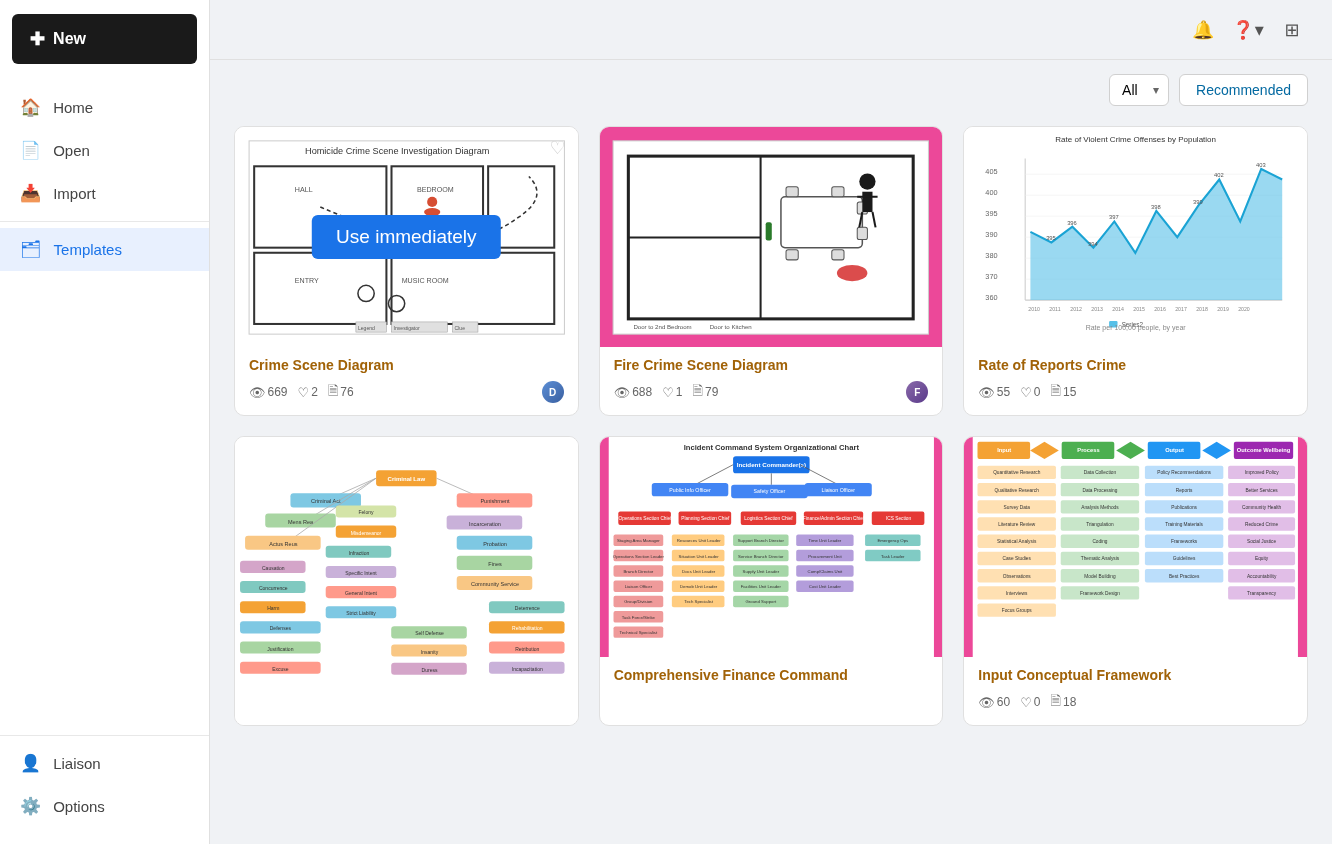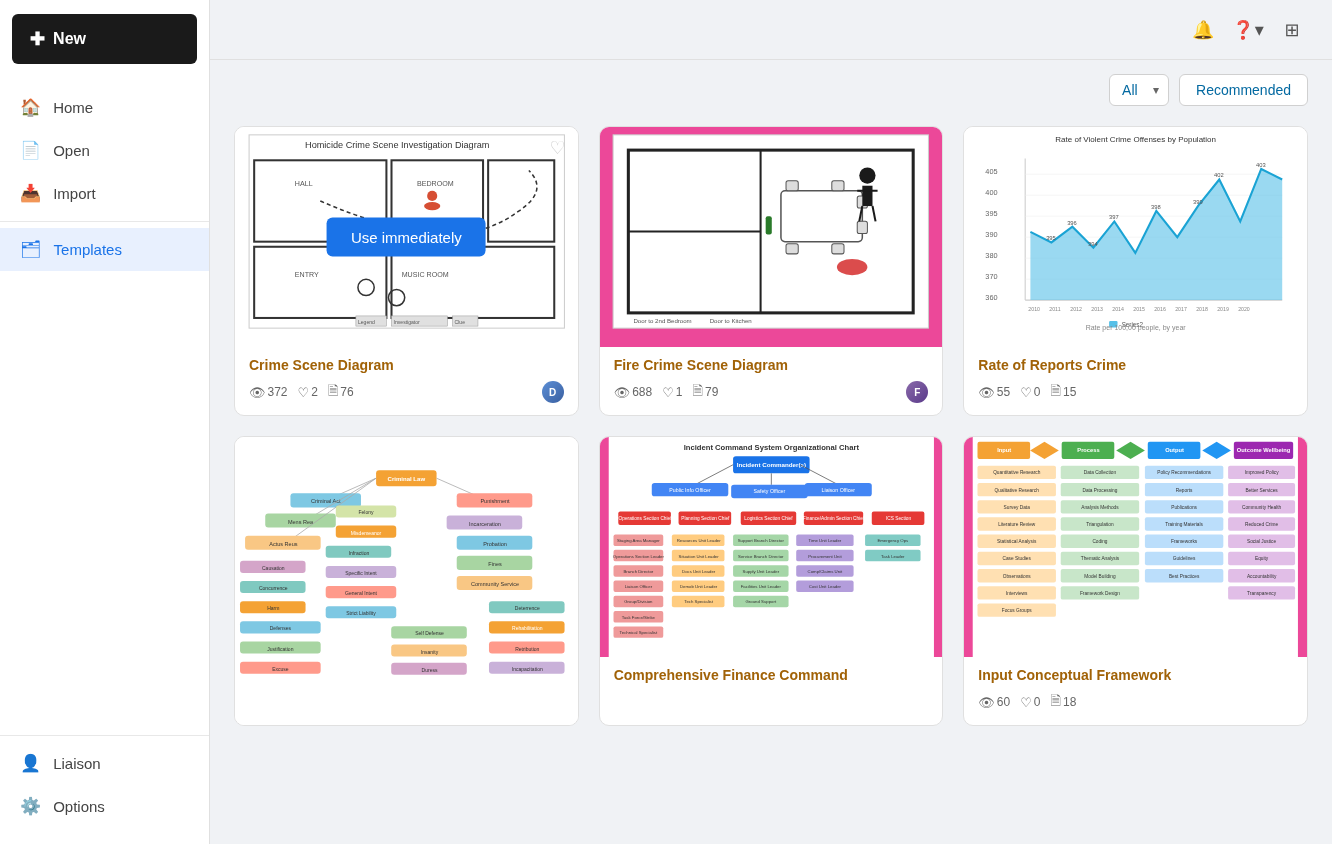--- a/index.html
+++ b/index.html
@@ -85,21 +85,21 @@
       padding: 14px 24px 10px;
       gap: 10px;
       background: #f0f2f5;
     }
     .filter-select {
       background: #fff;
       border: 1px solid #d0d0d0;
       border-radius: 6px;
       padding: 7px 30px 7px 12px;
       font-size: 14px;
-      color: #0369a1;
+      color: #000000;
       cursor: pointer;
       appearance: none;
       -webkit-appearance: none;
       position: relative;
     }
     .filter-select-wrap {
       position: relative;
       display: inline-block;
     }
     .filter-select-wrap::after {
@@ -150,35 +150,35 @@
       align-items: center;
       justify-content: center;
       position: relative;
       overflow: hidden;
     }
 
     .card-thumb-inner {
       width: 100%;
       height: 100%;
       display: flex;
-      align-items: flex-start;
+      align-items: center;
       justify-content: center;
     }
 
     .use-immediately-btn {
       position: absolute;
       bottom: 50%;
       left: 50%;
       transform: translate(-50%, 50%);
       background: #1a73e8;
       color: #fff;
       border: none;
       border-radius: 6px;
       padding: 11px 24px;
-      font-size: 15px;
+      font-size: 19px;
       font-weight: 500;
       cursor: pointer;
       white-space: nowrap;
       z-index: 10;
     }
 
     .heart-icon {
       position: absolute;
       top: 10px;
       right: 12px;
@@ -349,21 +349,21 @@
         </div>
         <span class="heart-icon">♡</span>
         <button class="use-immediately-btn">Use immediately</button>
       </div>
       <div class="card-info">
         <div class="card-title">Crime Scene Diagram</div>
         <div class="card-meta">
           <div class="card-stats">
             <span class="stat">
               <span class="stat-icon">👁</span>
-              <span>372</span>
+              <span>669</span>
             </span>
             <span class="stat">
               <span class="stat-icon">♡</span>
               <span>2</span>
             </span>
             <span class="stat">
               <span class="stat-icon">🗎</span>
               <span>76</span>
             </span>
           </div>

